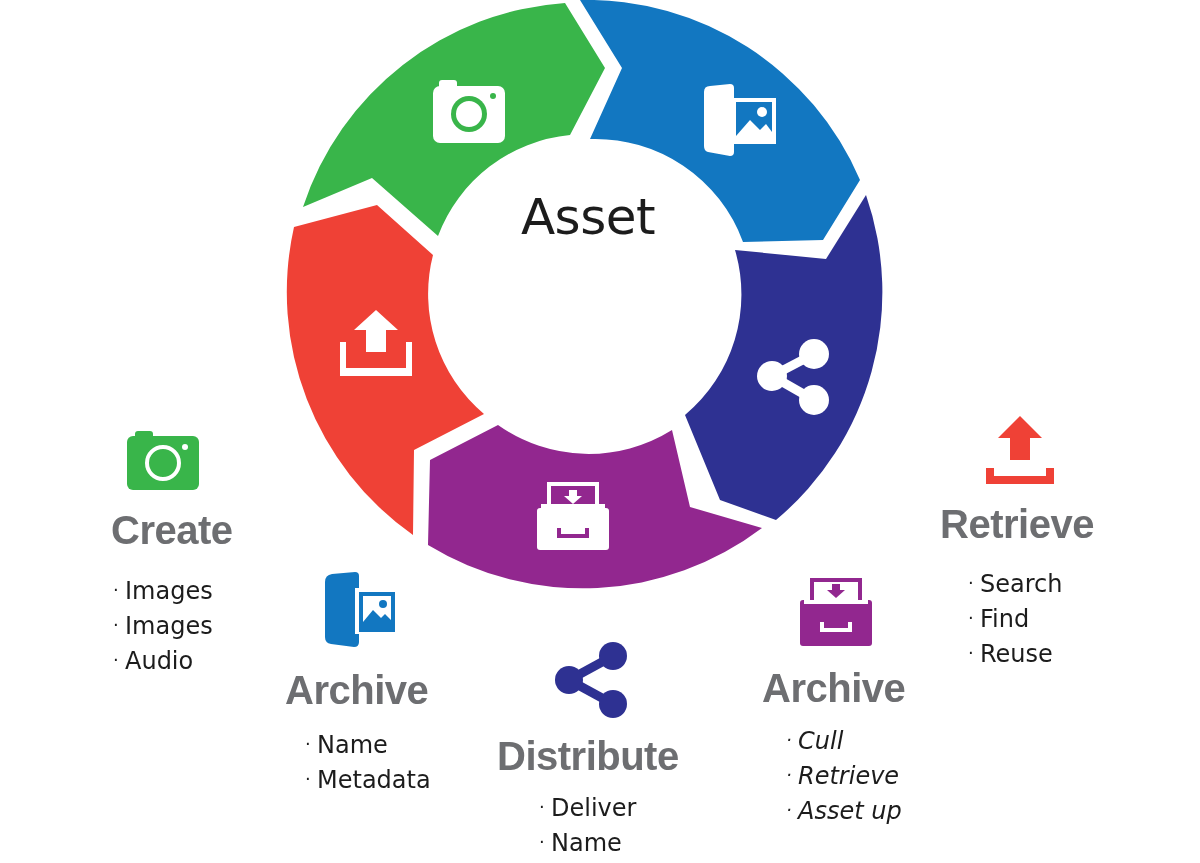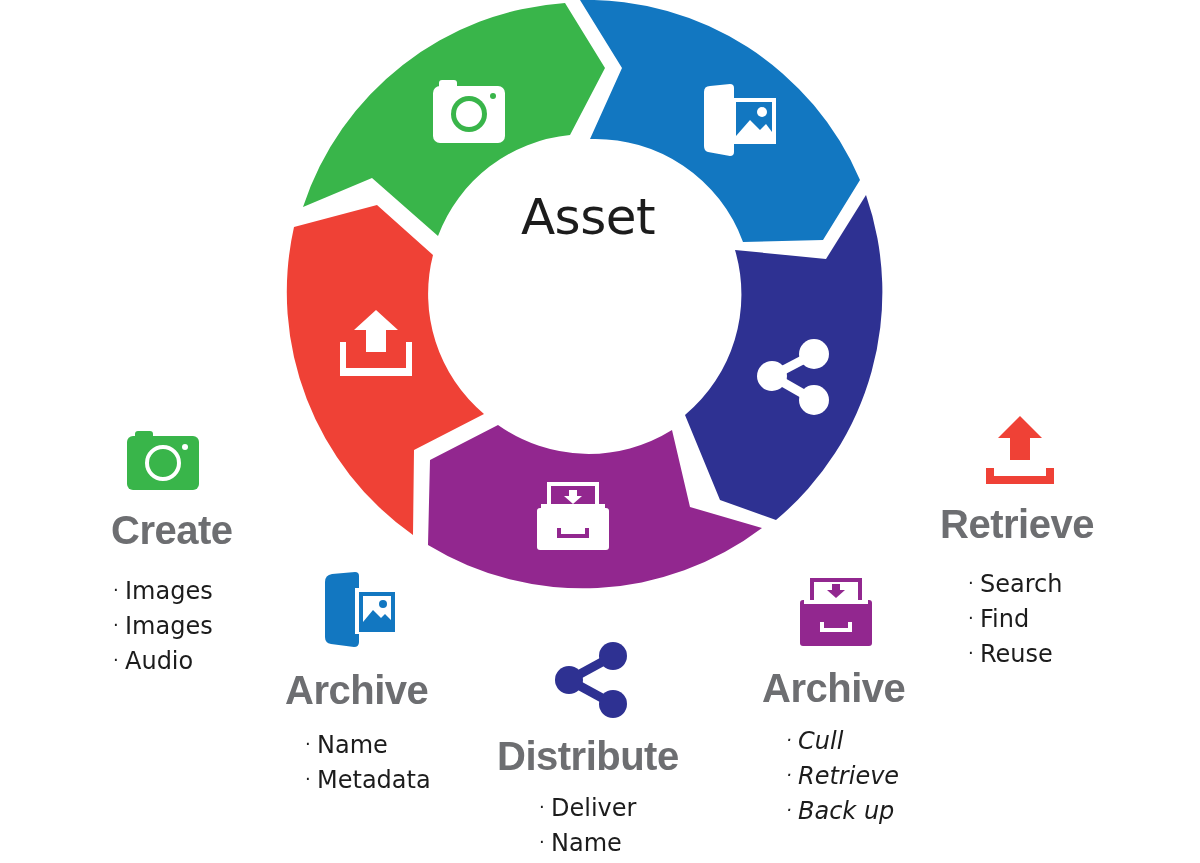--- a/index.html
+++ b/index.html
@@ -139,21 +139,21 @@
     <path d="M34 8 L42 8 L42 14 L47 14 L38 22 L29 14 L34 14 Z" fill="#92278f"></path>
     <rect x="2" y="24" width="72" height="46" rx="3" fill="#92278f"></rect>
     <rect x="6" y="24" width="64" height="4" fill="#ffffff"></rect>
     <rect x="22" y="46" width="32" height="10" fill="#ffffff"></rect>
     <rect x="26" y="46" width="24" height="6" fill="#92278f"></rect>
   </svg>
   <div class="heading" style="left:0px; top:90px;">Archive</div>
   <ul style="left:24px; top:147px;font-style:italic;">
     <li><span class="dot">·</span><span>Cull</span></li>
     <li><span class="dot">·</span><span>Retrieve</span></li>
-    <li><span class="dot">·</span><span>Back up</span></li>
+    <li><span class="dot">·</span><span>Asset up</span></li>
   </ul>
 </div>
 
 <div class="group" style="left:940px; top:414px;">
   <svg class="icon" style="left:42px; top:0;" width="76" height="70" viewBox="0 0 76 70">
     <path d="M38 2 L60 24 L48 24 L48 46 L28 46 L28 24 L16 24 Z" fill="#ef4136"></path>
     <path d="M4 54 L12 54 L12 62 L64 62 L64 54 L72 54 L72 70 L4 70 Z" fill="#ef4136"></path>
   </svg>
   <div class="heading" style="left:0px; top:88px;">Retrieve</div>
   <ul style="left:28px; top:152px;">

